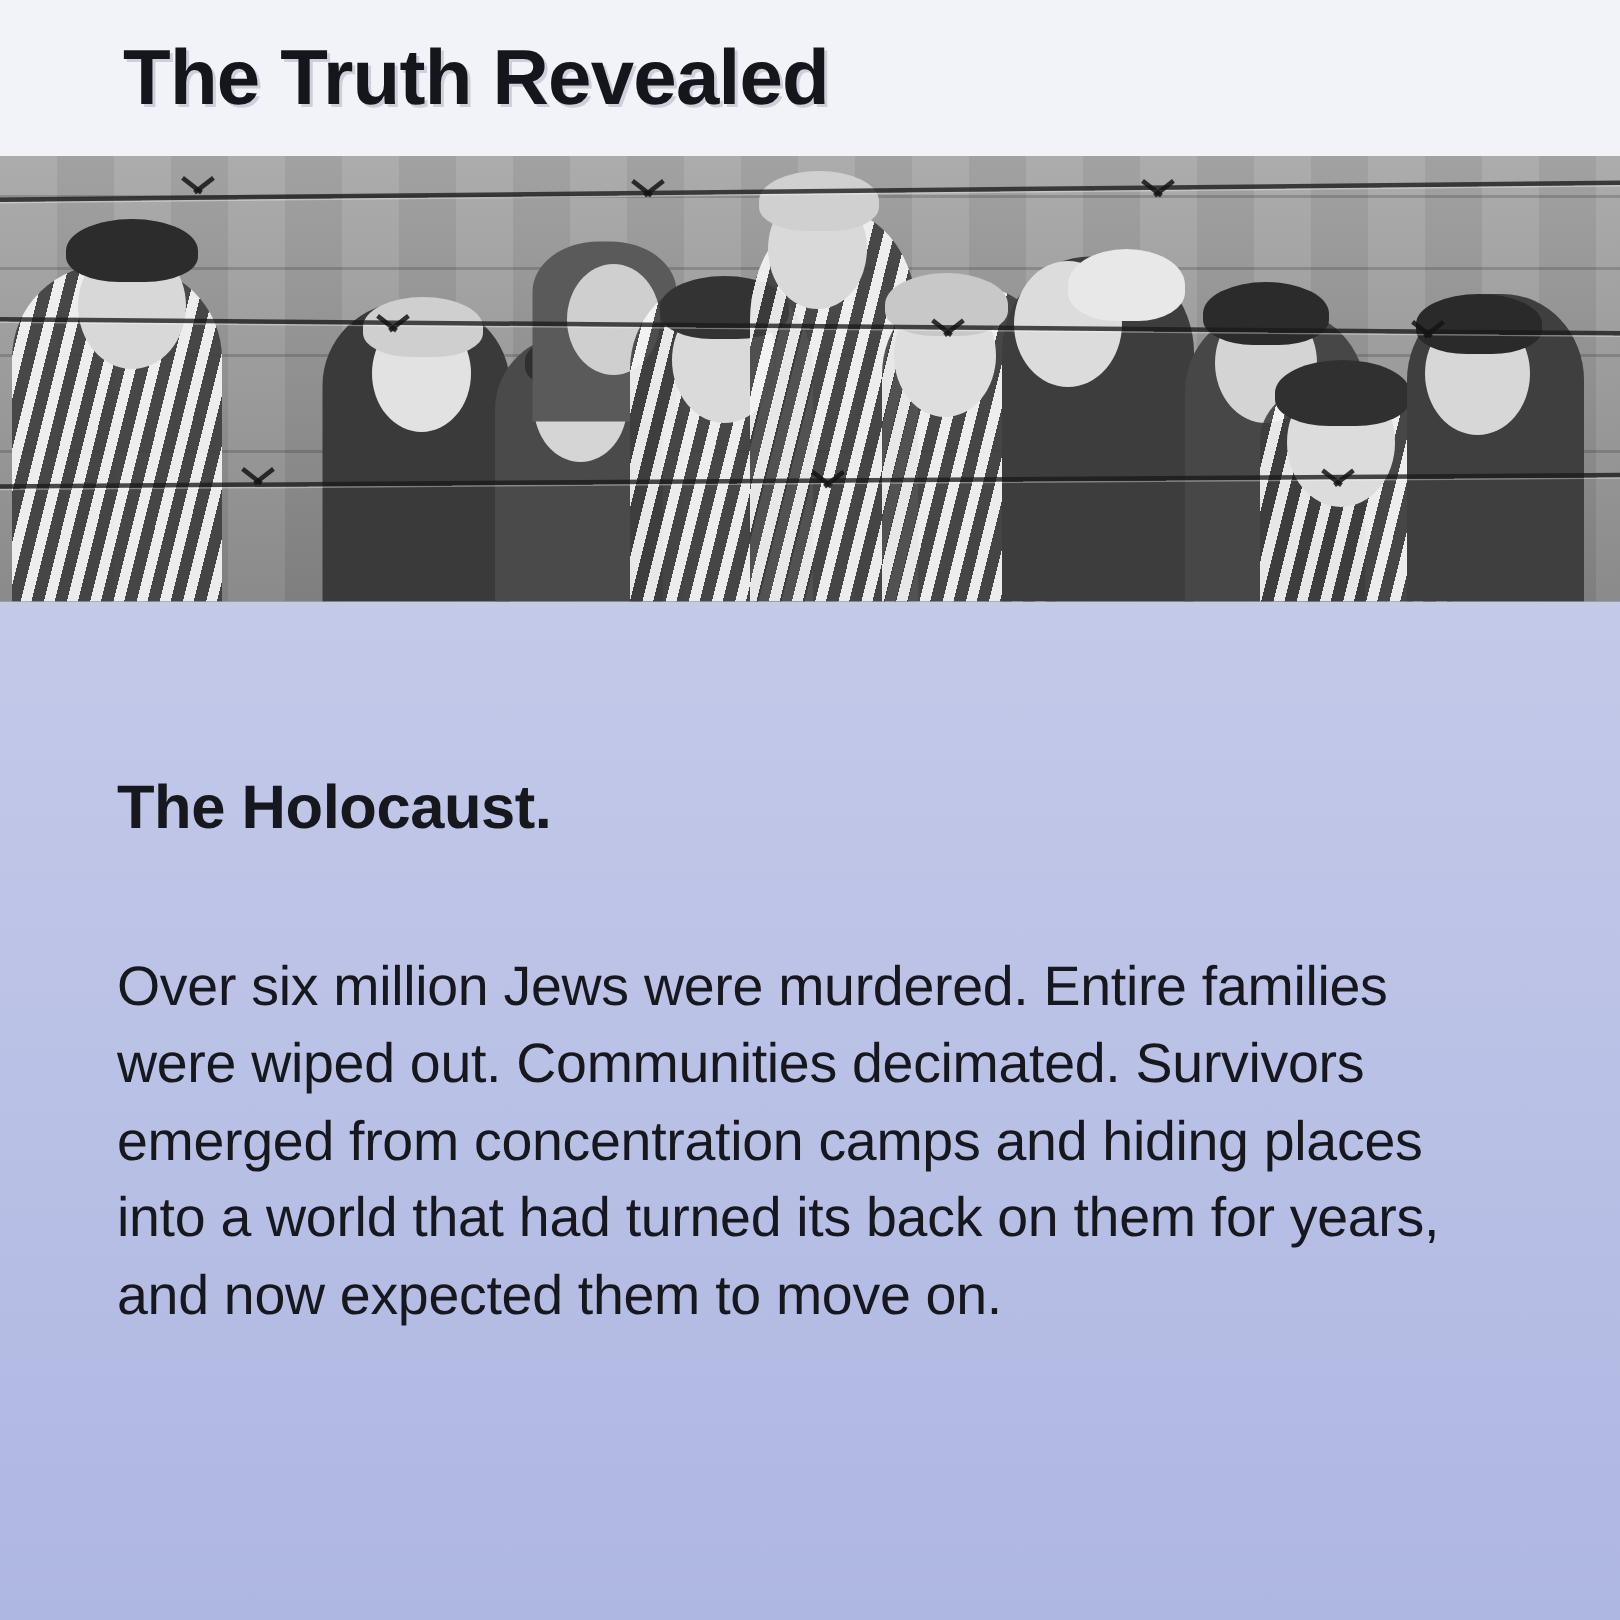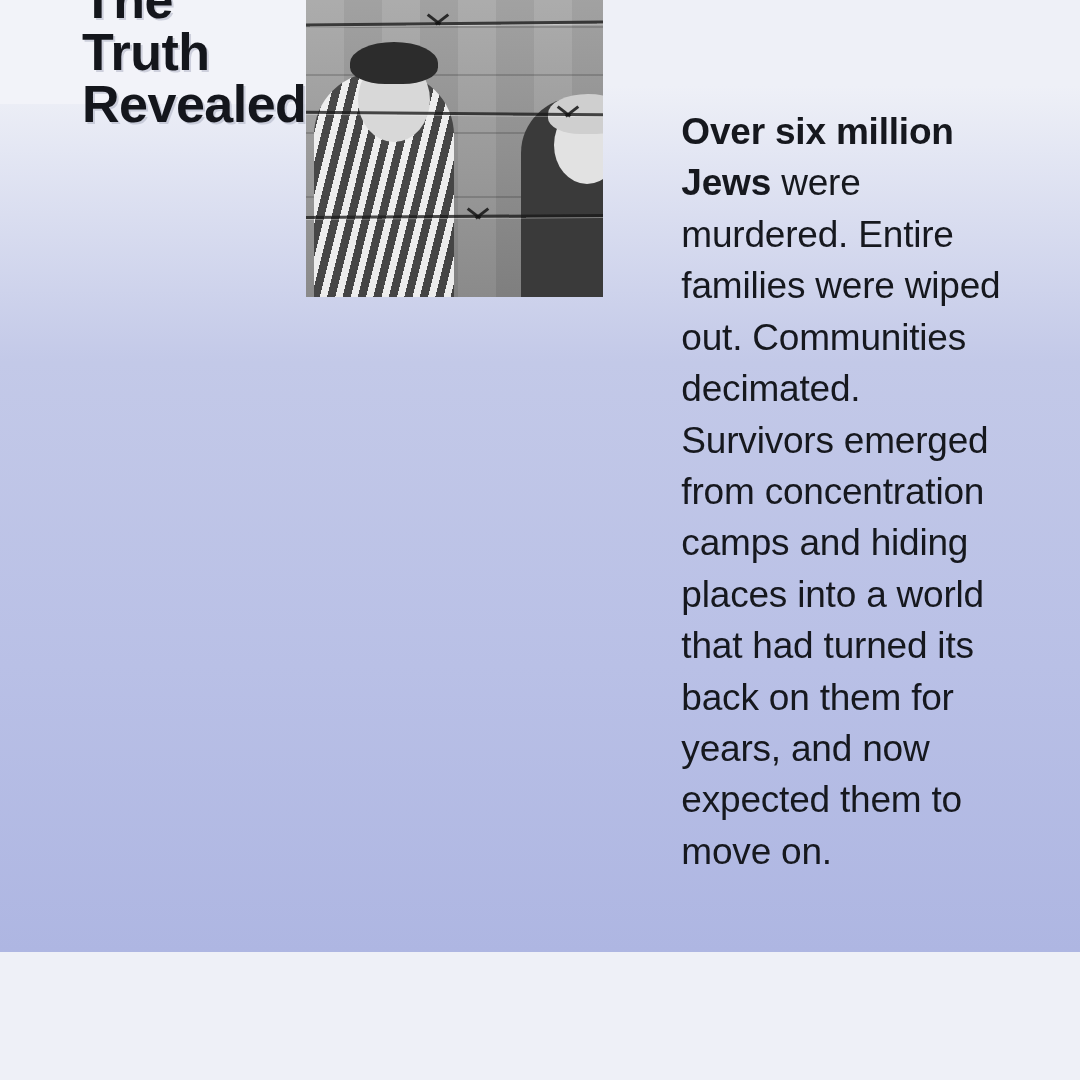--- a/index.html
+++ b/index.html
@@ -9,23 +9,23 @@
   body {
     width: 1080px;
     height: 1080px;
     font-family: "Liberation Sans", sans-serif;
     background: #eef0f7;
     overflow: hidden;
   }
   .slide {
     position: relative;
     width: 1080px;
-    height: 952px;
+    height: 1080px;
     display: flex;
-    flex-direction: row;
+    flex-direction: column;
     background: linear-gradient(180deg, #eef0f7 0%, #eef0f7 9%, #c3c9e8 38%, #b9c0e6 70%, #aeb6e2 100%);
   }
 
   
   .header {
     height: 104px;
     flex: 0 0 104px;
     background: #f2f3f9;
     display: flex;
     align-items: center;
@@ -120,21 +120,21 @@
     font-size: 41px;
     font-weight: bold;
     letter-spacing: -0.3px;
   }
   p.main {
     margin: 70px 0 0 0;
     font-size: 37px;
     line-height: 1.39;
     letter-spacing: -0.2px;
   }
-  p.main b { font-weight: bold; }
+  p.main b { font-weight: normal; }
 </style>
 </head>
 <body>
 
 <div class="slide">
 
   <div class="header">
     <div class="header-title">The Truth Revealed</div>
   </div>
 
@@ -209,16 +209,17 @@
 
     <div class="barb" style="left:160px; top:212px;"></div>
     <div class="barb b2" style="left:168px; top:212px;"></div>
     <div class="barb" style="left:540px; top:214px;"></div>
     <div class="barb b2" style="left:548px; top:214px;"></div>
     <div class="barb" style="left:880px; top:213px;"></div>
     <div class="barb b2" style="left:888px; top:213px;"></div>
   </div>
 
   <div class="body">
+    <h2 class="sub">The Holocaust.</h2>
     <p class="main"><b>Over six million Jews</b><span> were murdered. Entire families were wiped out. Communities decimated. Survivors emerged from concentration camps and hiding places into a world that had turned its back on them for years, and now expected them to move on.</span></p>
   </div>
 
 </div>
 
 </body></html>

